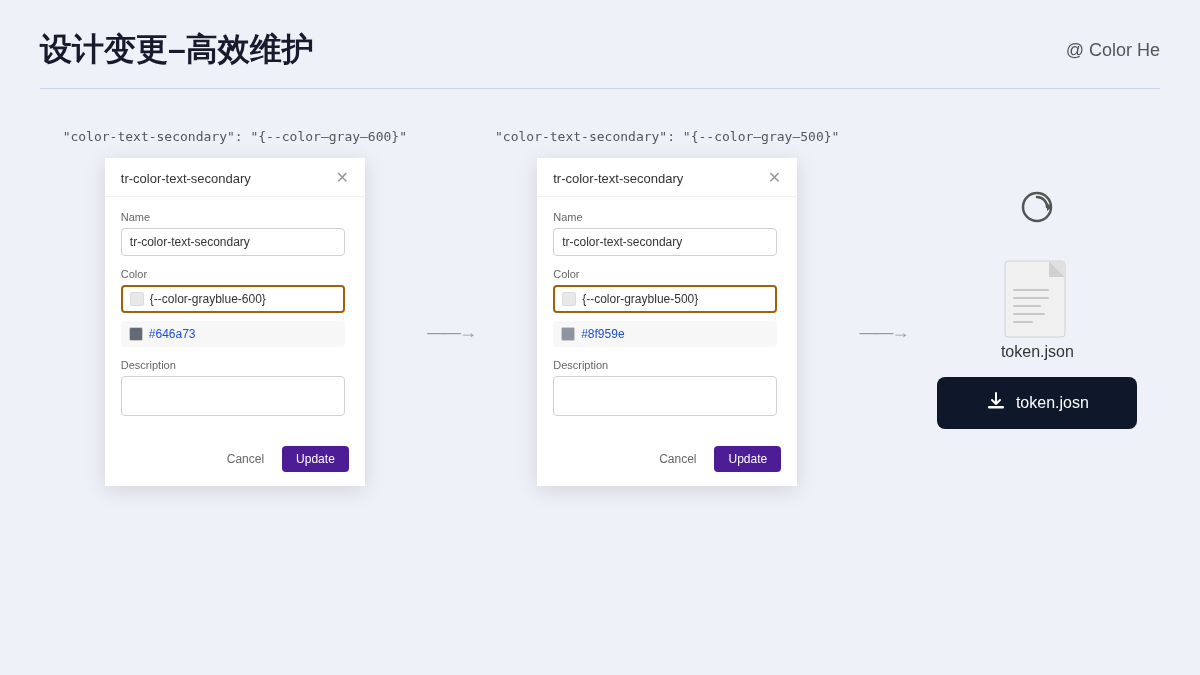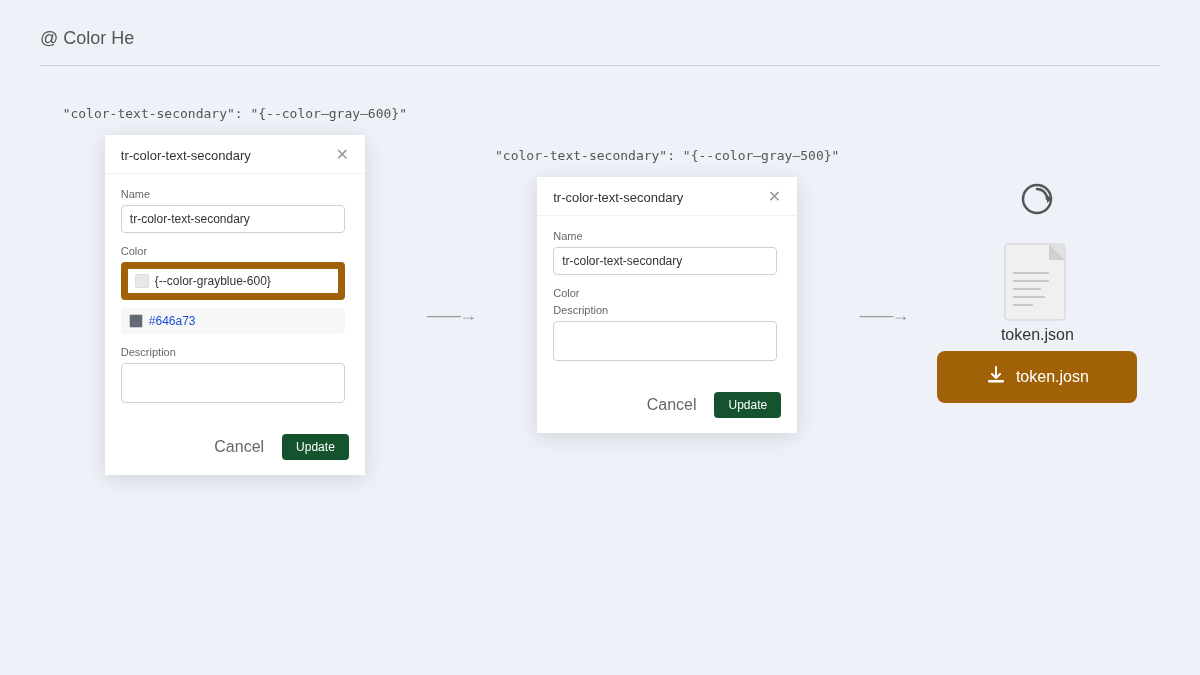--- a/index.html
+++ b/index.html
@@ -107,21 +107,21 @@
       padding: 6px 8px;
       font-size: 12px;
       color: #333;
       outline: none;
       margin-bottom: 12px;
     }
 
     .color-input-wrapper {
       display: flex;
       align-items: flex-end;
-      border: 7px solid #a16207;
+      border: 2px solid #a16207;
       border-radius: 4px;
       padding: 5px 7px;
       margin-bottom: 8px;
       background: #fff;
     }
 
     .color-swatch {
       width: 14px;
       height: 14px;
       border: 1px solid #ddd;
@@ -166,27 +166,27 @@
       justify-content: flex-end;
       align-items: center;
       gap: 8px;
       padding: 6px 16px 14px 16px;
     }
 
     .btn-cancel {
       background: transparent;
       border: none;
       color: #666;
-      font-size: 16px;
+      font-size: 12px;
       cursor: pointer;
       padding: 5px 10px;
     }
 
     .btn-update {
-      background: #14532d;
+      background: #4c1d95;
       color: #fff;
       border: none;
       border-radius: 4px;
       padding: 6px 14px;
       font-size: 12px;
       cursor: pointer;
     }
 
     .arrow-container {
       display: flex;
@@ -200,21 +200,21 @@
       font-size: 18px;
       color: #999;
       letter-spacing: -2px;
     }
 
     .output-container {
       display: flex;
       flex-direction: column;
       align-items: center;
       justify-content: center;
-      gap: 7px;
+      gap: 16px;
       margin-left: 10px;
     }
 
     .refresh-icon-wrap {
       margin-bottom: 4px;
     }
 
     .refresh-icon {
       width: 40px;
       height: 40px;
@@ -226,21 +226,21 @@
       align-items: center;
     }
 
     .file-name-text {
       font-size: 16px;
       color: #333;
       font-weight: 400;
     }
 
     .download-btn {
-      background: #a16207;
+      background: #0f172a;
       color: #fff;
       border: none;
       border-radius: 8px;
       padding: 14px 24px;
       font-size: 16px;
       cursor: pointer;
       display: flex;
       align-items: center;
       gap: 10px;
       width: 200px;
@@ -257,20 +257,21 @@
       outline: none;
       height: 40px;
       resize: none;
       margin-bottom: 4px;
     }
   </style>
 </head>
 <body>
 
 <div class="header">
+  <h1 class="page-title">设计变更–高效维护</h1>
   <span class="user-info">@ Color He</span>
 </div>
 
 <div class="divider"></div>
 
 <div class="main-content">
 
   <div class="step-container">
     <div class="step-label">"color-text-secondary":  "{--color–gray–600}"</div>
     <div class="dialog-card">
@@ -312,21 +313,29 @@
     <div class="dialog-card">
       <div class="dialog-header">
         <span class="dialog-title">tr-color-text-secondary</span>
         <span class="close-btn">✕</span>
       </div>
       <div class="dialog-body">
         <div class="field-label">Name</div>
         <input class="field-input" type="text" value="tr-color-text-secondary" style="">
 
         <div class="field-label">Color</div>
-
+        <div class="color-input-wrapper">
+          <div class="color-swatch" style="background:#e8e8e8;"></div>
+          <input class="color-value-text" type="text" value="{--color-grayblue-500}" style="">
+        </div>
+
+        <div class="color-preview-row">
+          <div class="color-preview-swatch" style="background:#8f959e;"></div>
+          <span class="color-preview-hex">#8f959e</span>
+        </div>
 
         <div class="field-label">Description</div>
         <textarea class="description-field" style=""></textarea>
       </div>
       <div class="dialog-footer">
         <button class="btn-cancel">Cancel</button>
         <button class="btn-update">Update</button>
       </div>
     </div>
   </div>

